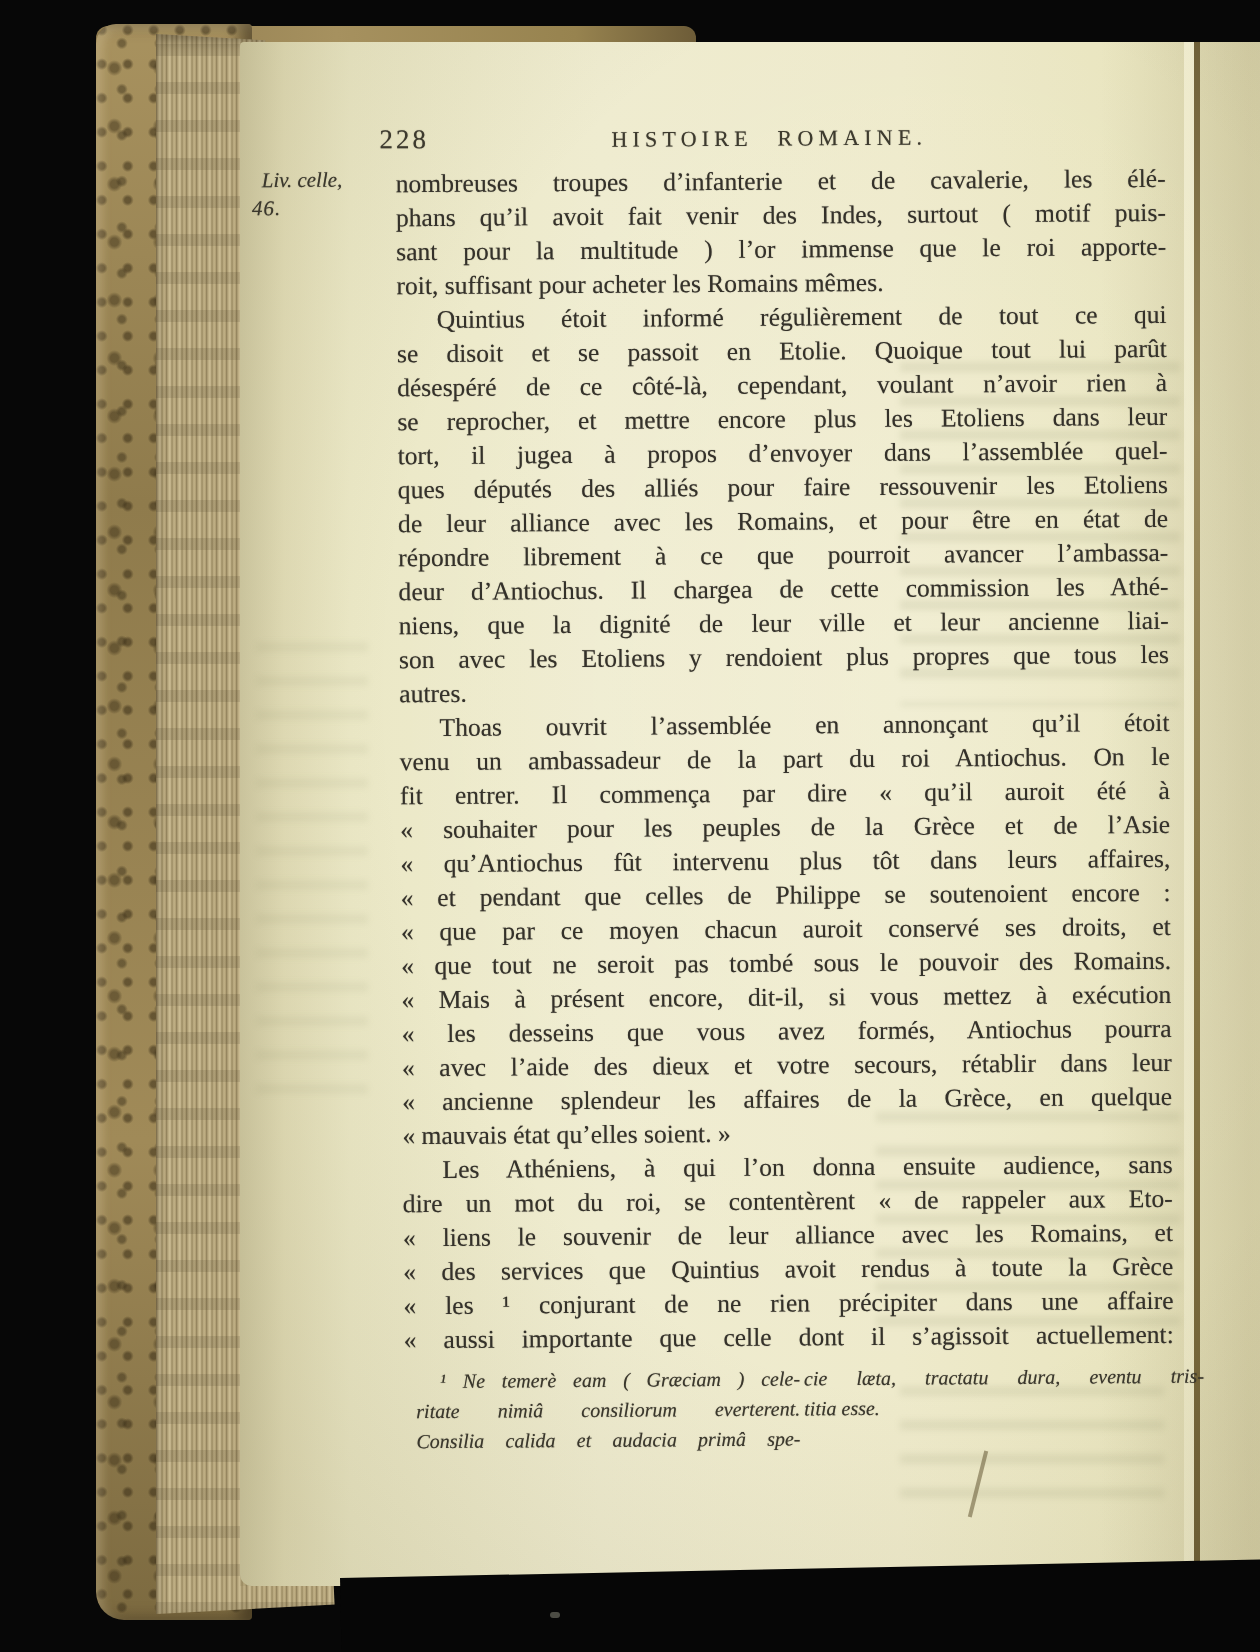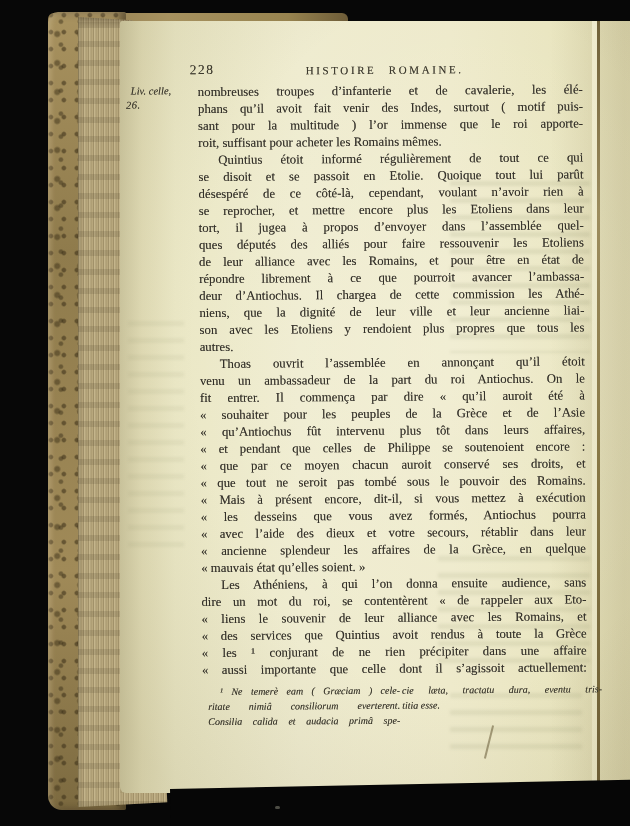--- a/index.html
+++ b/index.html
@@ -89,21 +89,21 @@
     <div class="smudge s3"></div>
     <div class="smudge s4"></div>
     <div class="scratch"></div>
 
     <div class="page-content">
       <span class="pagenum">228</span>
       <span class="running-title">HISTOIRE ROMAINE.</span>
 
       <div class="margin-note">
         <div class="mn1">Liv. celle,</div>
-        <div class="mn2">26.</div>
+        <div class="mn2">46.</div>
       </div>
 
       <div class="body-block">
         <div class="ln">nombreuses troupes d’infanterie et de cavalerie, les élé-</div>
         <div class="ln">phans qu’il avoit fait venir des Indes, surtout ( motif puis-</div>
         <div class="ln">sant pour la multitude ) l’or immense que le roi apporte-</div>
         <div class="ln end">roit, suffisant pour acheter les Romains mêmes.</div>
         <div class="ln ind">Quintius étoit informé régulièrement de tout ce qui</div>
         <div class="ln">se disoit et se passoit en Etolie. Quoique tout lui parût</div>
         <div class="ln">désespéré de ce côté-là, cependant, voulant n’avoir rien à</div>

